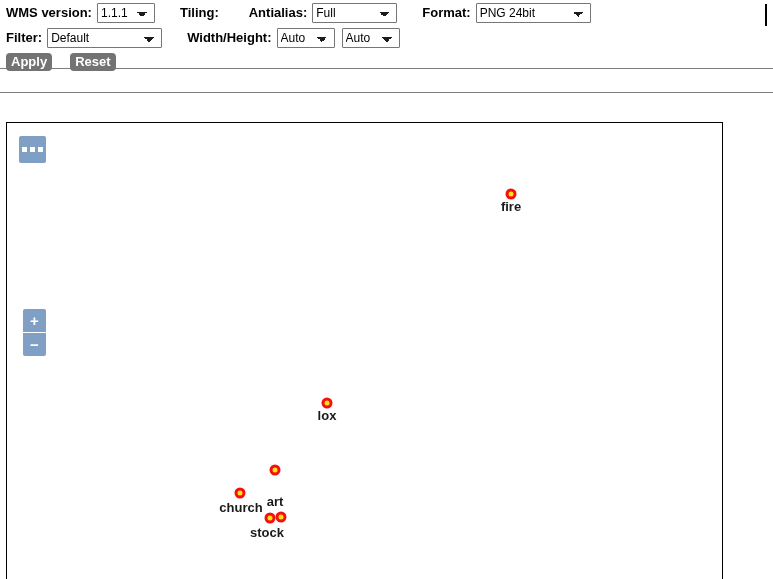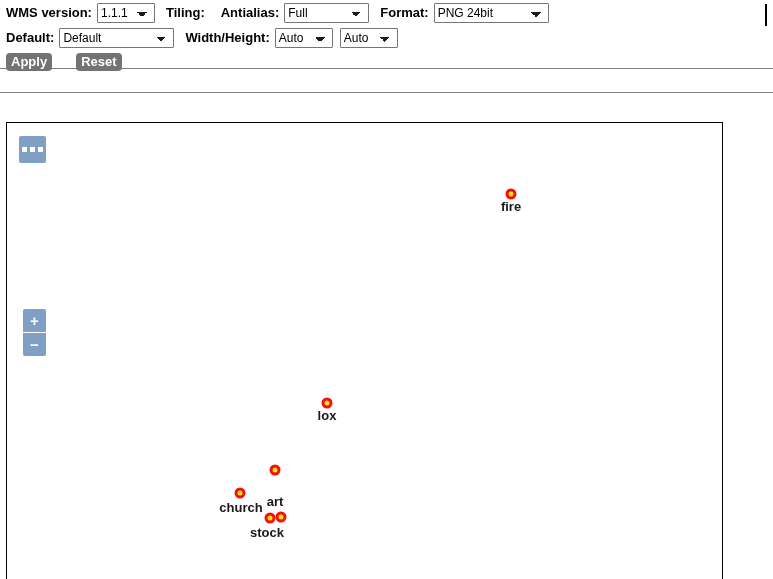--- a/index.html
+++ b/index.html
@@ -47,21 +47,21 @@
   #div-1 { top: 68px; }
   #div-2 { top: 92px; }
 
   .tb-label {
     font-size: 13px;
     font-weight: bold;
     color: #000000;
     white-space: nowrap;
     margin-right: 5px;
   }
-  .tb-label.spaced { margin-left: 11px; }
+  .tb-label.spaced { margin-left: 25px; }
 
   
   select.tb-select {
     font-family: "Liberation Sans", sans-serif;
     font-size: 12px;
     color: #000000;
     background: #ffffff;
     border: 1px solid #767676;
     border-radius: 1px;
     height: 20px;
@@ -111,21 +111,21 @@
     font-weight: bold;
     color: #ffffff;
     background: #737373;
     border: none;
     border-radius: 4px;
     padding: 1px 5px 2px 5px;
     cursor: pointer;
     line-height: 15px;
   }
   #apply-btn { margin-left: 0px; }
-  #reset-btn { margin-left: 24px; }
+  #reset-btn { margin-left: 18px; }
 
   
   .edge-bar {
     position: absolute;
     left: 765px;
     top: 4px;
     width: 2px;
     height: 22px;
     background: #000000;
   }
@@ -223,21 +223,21 @@
         <option>Full</option>
       </select>
 
       <span class="tb-label spaced">Format:</span>
       <select class="tb-select w-format">
         <option>PNG 24bit</option>
       </select>
     </div>
 
     <div class="tb-row tb-row-2">
-      <span class="tb-label">Default:</span>
+      <span class="tb-label">Filter:</span>
       <select class="tb-select w-styles">
         <option>Default</option>
       </select>
 
       <span class="tb-label spaced">Width/Height:</span>
       <select class="tb-select w-wh">
         <option>Auto</option>
       </select>
       <span class="wh-gap"></span>
       <select class="tb-select w-wh">

